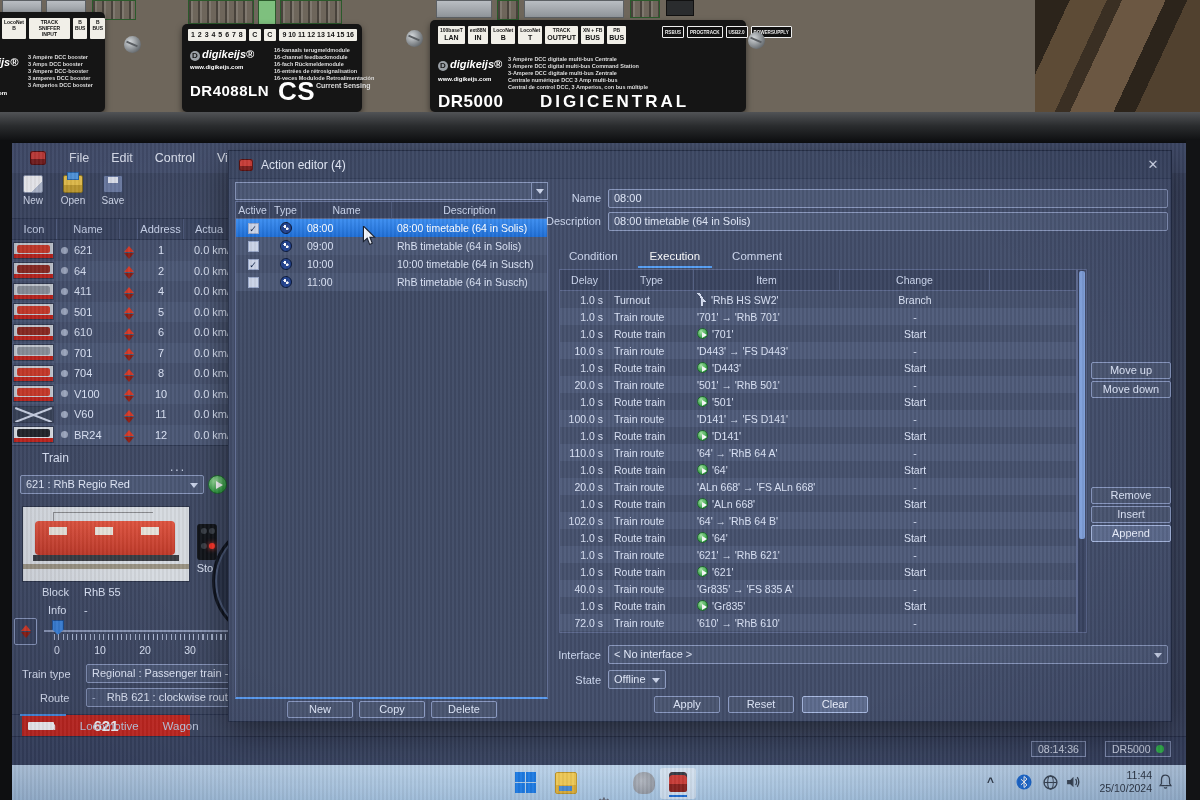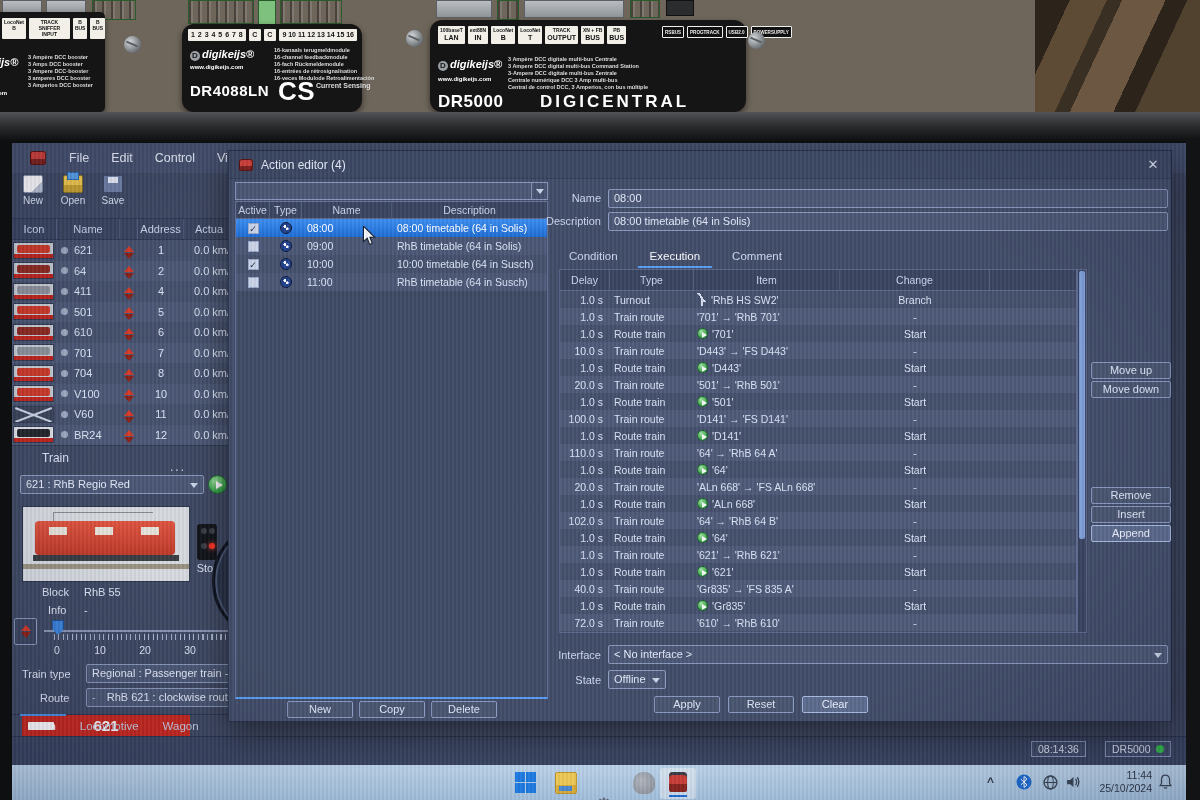--- a/index.html
+++ b/index.html
@@ -2,21 +2,21 @@
 <html><head>
 <meta charset="utf-8">
 <style>
   html,body{margin:0;padding:0;background:#222;}
   *{box-sizing:border-box;font-family:"Liberation Sans",sans-serif;}
   .stage{position:relative;width:1200px;height:800px;overflow:hidden;background:#6e665b;}
 
   
   .wood{position:absolute;right:0;top:0;width:165px;height:113px;
     background:linear-gradient(115deg,#2c241b 0 16%,#5d4b36 16% 33%,#3a2f23 33% 40%,#6b5742 40% 60%,#2c241b 60% 70%,#51412f 70% 100%);}
-  .module{position:absolute;background:#151515;border-radius:12px;color:#eee;box-shadow:0 3px 6px rgba(0,0,0,.5);}
+  .module{position:absolute;background:#151515;border-radius:5px;color:#eee;box-shadow:0 3px 6px rgba(0,0,0,.5);}
   .screw{position:absolute;width:17px;height:17px;border-radius:50%;
     background:radial-gradient(circle at 35% 35%,#d4d8db,#82878b 55%,#44484c);}
   .screw::after{content:"";position:absolute;left:2px;top:7px;width:12px;height:2px;background:#5a5e62;transform:rotate(24deg);}
   .gconn{position:absolute;background:linear-gradient(#b9bdc2,#8f9499);border:1px solid #5c6064;}
   .terminal{position:absolute;background:linear-gradient(#63a863,#3c7a3c);border:1px solid #2b5a2b;
     background-image:repeating-linear-gradient(90deg,rgba(0,0,0,.35) 0 2px,rgba(255,255,255,.12) 2px 4px,rgba(0,0,0,0) 4px 9px);}
   .wlabel{background:#f1efe8;color:#111;border-radius:1px;text-align:center;font-weight:bold;
     font-size:6px;line-height:1.15;padding:2px 2px;display:inline-block;vertical-align:top;}
   .wlabel small{font-size:5px;font-weight:bold;display:block;}
   .blabel{background:#111;border:1px solid #eee;color:#eee;border-radius:1px;text-align:center;font-weight:bold;

